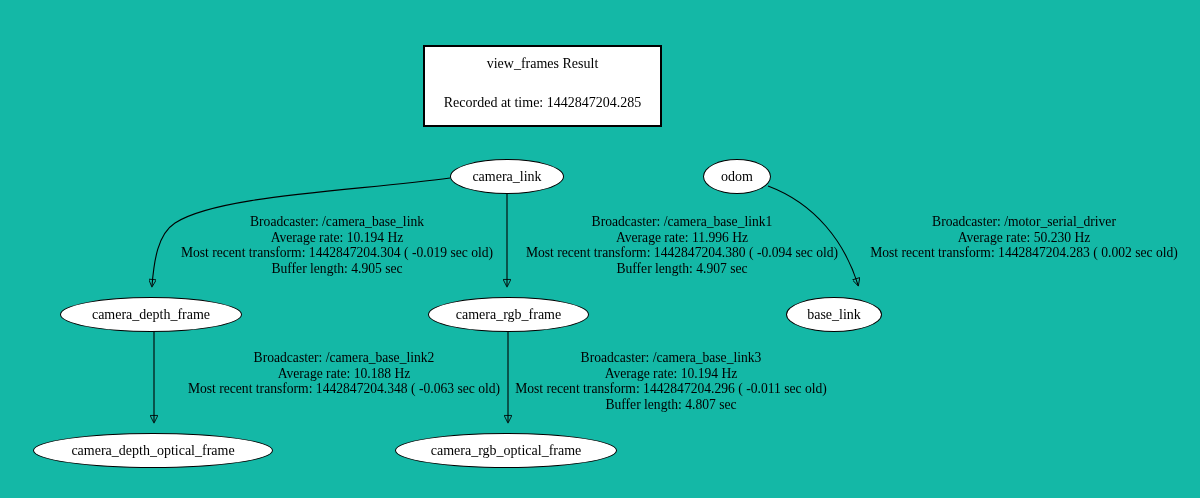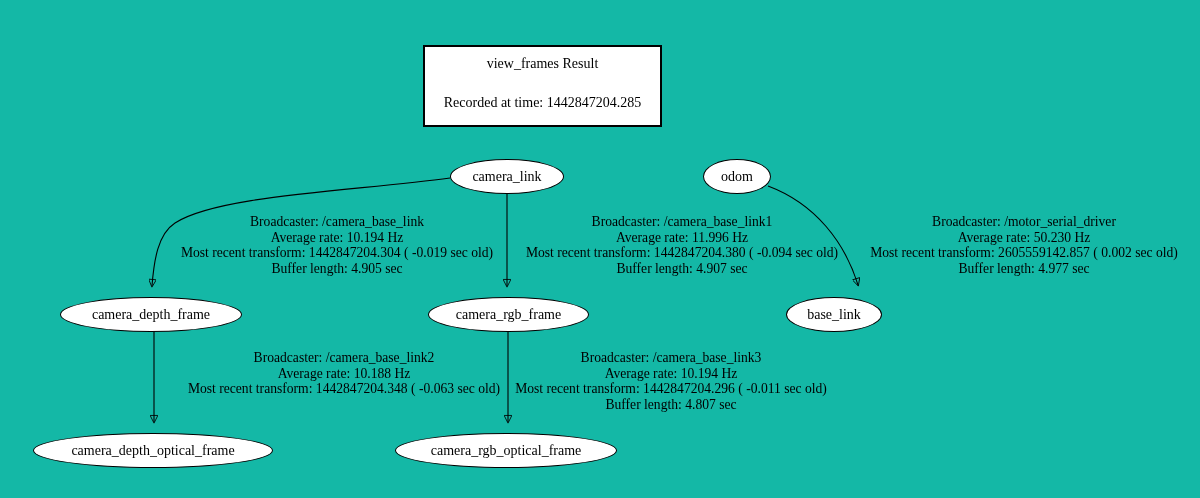--- a/index.html
+++ b/index.html
@@ -111,22 +111,21 @@
   <div class="edge-label" style="left:671px; top:214px;margin-left:11px;">
     <div>Broadcaster: /camera_base_link1</div>
     <div>Average rate: 11.996 Hz</div>
     <div>Most recent transform: 1442847204.380 ( -0.094 sec old)</div>
     <div>Buffer length: 4.907 sec</div>
   </div>
 
   <div class="edge-label" style="left:1024px; top:214px;">
     <div>Broadcaster: /motor_serial_driver</div>
     <div>Average rate: 50.230 Hz</div>
-    <div>Most recent transform: 2605559142.857 ( 0.002 sec old)</div>
-    <div>Buffer length: 4.977 sec</div>
+    <div>Most recent transform: 1442847204.283 ( 0.002 sec old)</div>
   </div>
 
   <div class="edge-label" style="left:318px; top:350px;margin-left:26px;">
     <div>Broadcaster: /camera_base_link2</div>
     <div>Average rate: 10.188 Hz</div>
     <div>Most recent transform: 1442847204.348 ( -0.063 sec old)</div>
   </div>
 
   <div class="edge-label" style="left:671px; top:350px;">
     <div>Broadcaster: /camera_base_link3</div>

